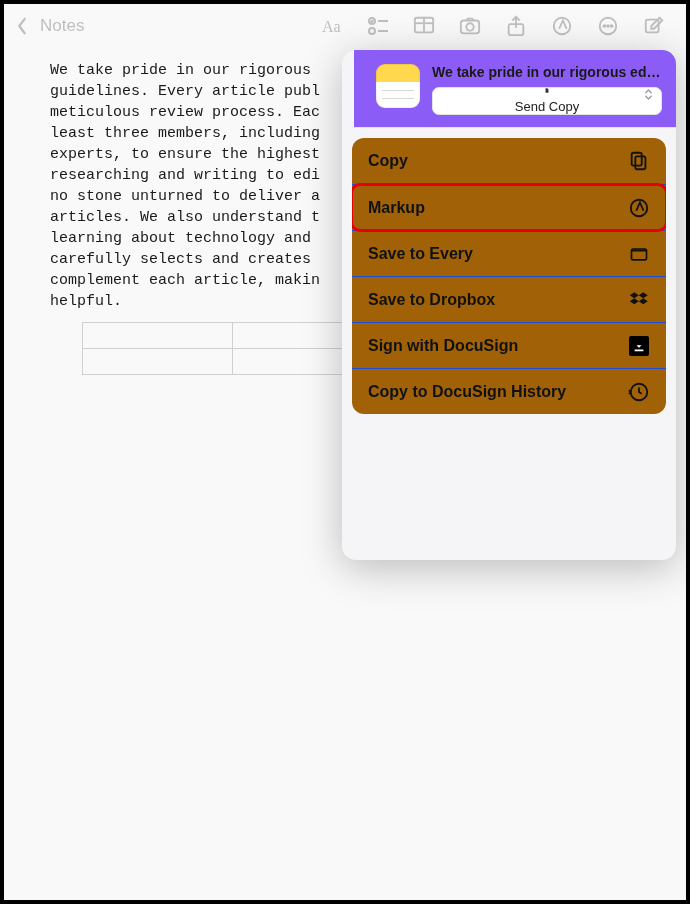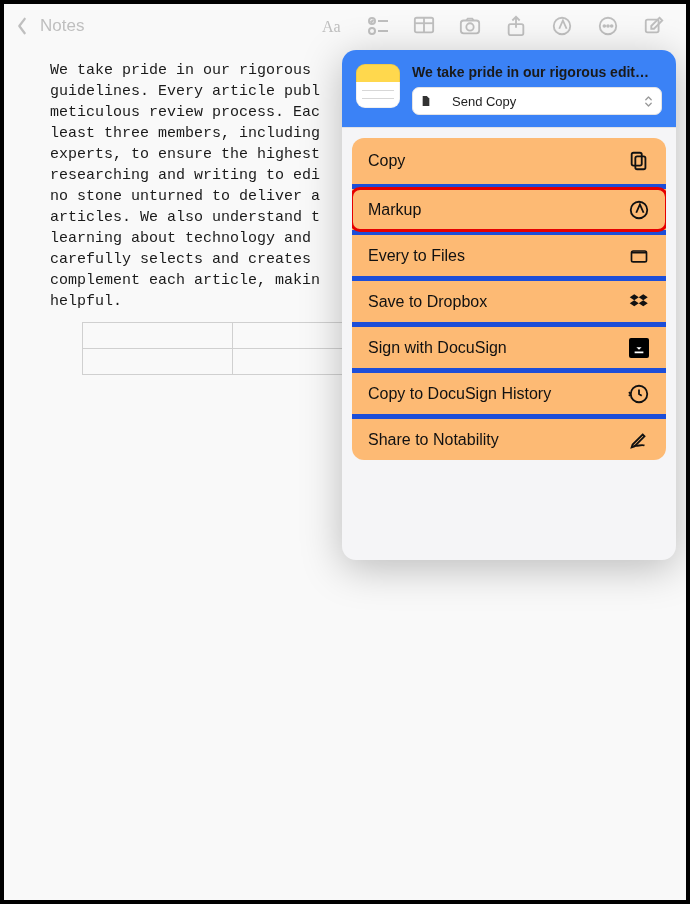--- a/index.html
+++ b/index.html
@@ -62,25 +62,26 @@
       width: 334px;
       height: 510px;
       background: #f5f5f7;
       border-radius: 14px;
       box-shadow: 0 8px 40px rgba(0,0,0,0.25);
       overflow: hidden;
       display: flex;
       flex-direction: column;
     }
     .share-header {
-      padding: 14px 14px 12px 14px;
+      padding: 14px 14px 12px 22px;
       display: flex;
       gap: 12px;
       border-bottom: 1px solid #e2e2e4;
-      background: #3b82f6;
+      background: #8b5cf6;
+      margin-left: 12px;
     }
     .app-icon {
       width: 44px; height: 44px;
       border-radius: 9px;
       background: linear-gradient(#ffd84d 0%, #ffd84d 40%, #ffffff 40%, #ffffff 100%);
       position: relative;
       box-shadow: inset 0 0 0 1px rgba(0,0,0,0.06);
       flex-shrink: 0;
     }
     .app-icon::before, .app-icon::after {
@@ -110,44 +111,46 @@
     .send-copy {
       background: #fff;
       border: 1px solid #e3e3e5;
       border-radius: 7px;
       height: 28px;
       display: flex;
       align-items: center;
       padding: 0 8px;
       font-size: 13px;
       color: #222;
-      gap: 21px;
+      gap: 6px;
       position: relative;
+      flex-direction: column;
     }
     .send-copy .updn {
       position: absolute;
       right: 8px;
       color: #9a9a9a;
     }
     .send-copy .page-ico { width:10px; height:12px; }
     .share-list {
       margin: 10px;
-      background: #fdba74;
+      background: #a16207;
       border-radius: 12px;
       overflow: hidden;
+      font-weight: bold;
     }
     .share-item {
       display: flex;
       align-items: center;
       justify-content: space-between;
       padding: 0 16px;
       height: 46px;
       font-size: 16px;
       color: #111;
-      border-top: 5px solid #1d4ed8;
+      border-top: 1px solid #1d4ed8;
     }
     .share-item:first-child { border-top: none; }
     .share-item .sicon { width: 22px; height: 22px; display:flex; align-items:center; justify-content:center; color:#111; }
     .share-item.highlighted {
       position: relative;
     }
     .share-item.highlighted::after {
       content: '';
       position: absolute;
       top: -2px; left: -2px; right: -2px; bottom: -2px;
@@ -288,21 +291,21 @@
       <div class="share-item highlighted">
         <span>Markup</span>
         <span class="sicon">
           <svg viewBox="0 0 24 24" width="22" height="22" stroke="#111" fill="none" stroke-width="2">
             <circle cx="12" cy="12" r="9"></circle>
             <path d="M9 15l4-9 4 9"></path>
           </svg>
         </span>
       </div>
       <div class="share-item">
-        <span>Every to Files</span>
+        <span>Save to Every</span>
         <span class="sicon">
           <svg viewBox="0 0 24 24" width="22" height="20" stroke="#111" fill="none" stroke-width="2">
             <rect x="3" y="6" width="18" height="13" rx="2"></rect>
             <path d="M3 8h18"></path>
           </svg>
         </span>
       </div>
       <div class="share-item">
         <span>Save to Dropbox</span>
         <span class="sicon">
@@ -323,23 +326,14 @@
       </div>
       <div class="share-item">
         <span>Copy to DocuSign History</span>
         <span class="sicon">
           <svg viewBox="0 0 24 24" width="22" height="22" stroke="#111" fill="none" stroke-width="2">
             <circle cx="12" cy="12" r="9"></circle>
             <path d="M12 7v5l3 2M3 12l-2-2m2 2l-2 2"></path>
           </svg>
         </span>
       </div>
-      <div class="share-item">
-        <span>Share to Notability</span>
-        <span class="sicon">
-          <svg viewBox="0 0 24 24" width="22" height="22" stroke="#111" fill="none" stroke-width="2">
-            <path d="M4 20l3-1 11-11-2-2L5 17zM16 6l2 2"></path>
-            <path d="M6 18c4 2 8-2 12 0"></path>
-          </svg>
-        </span>
-      </div>
     </div>
 </div>
 
 </body></html>

